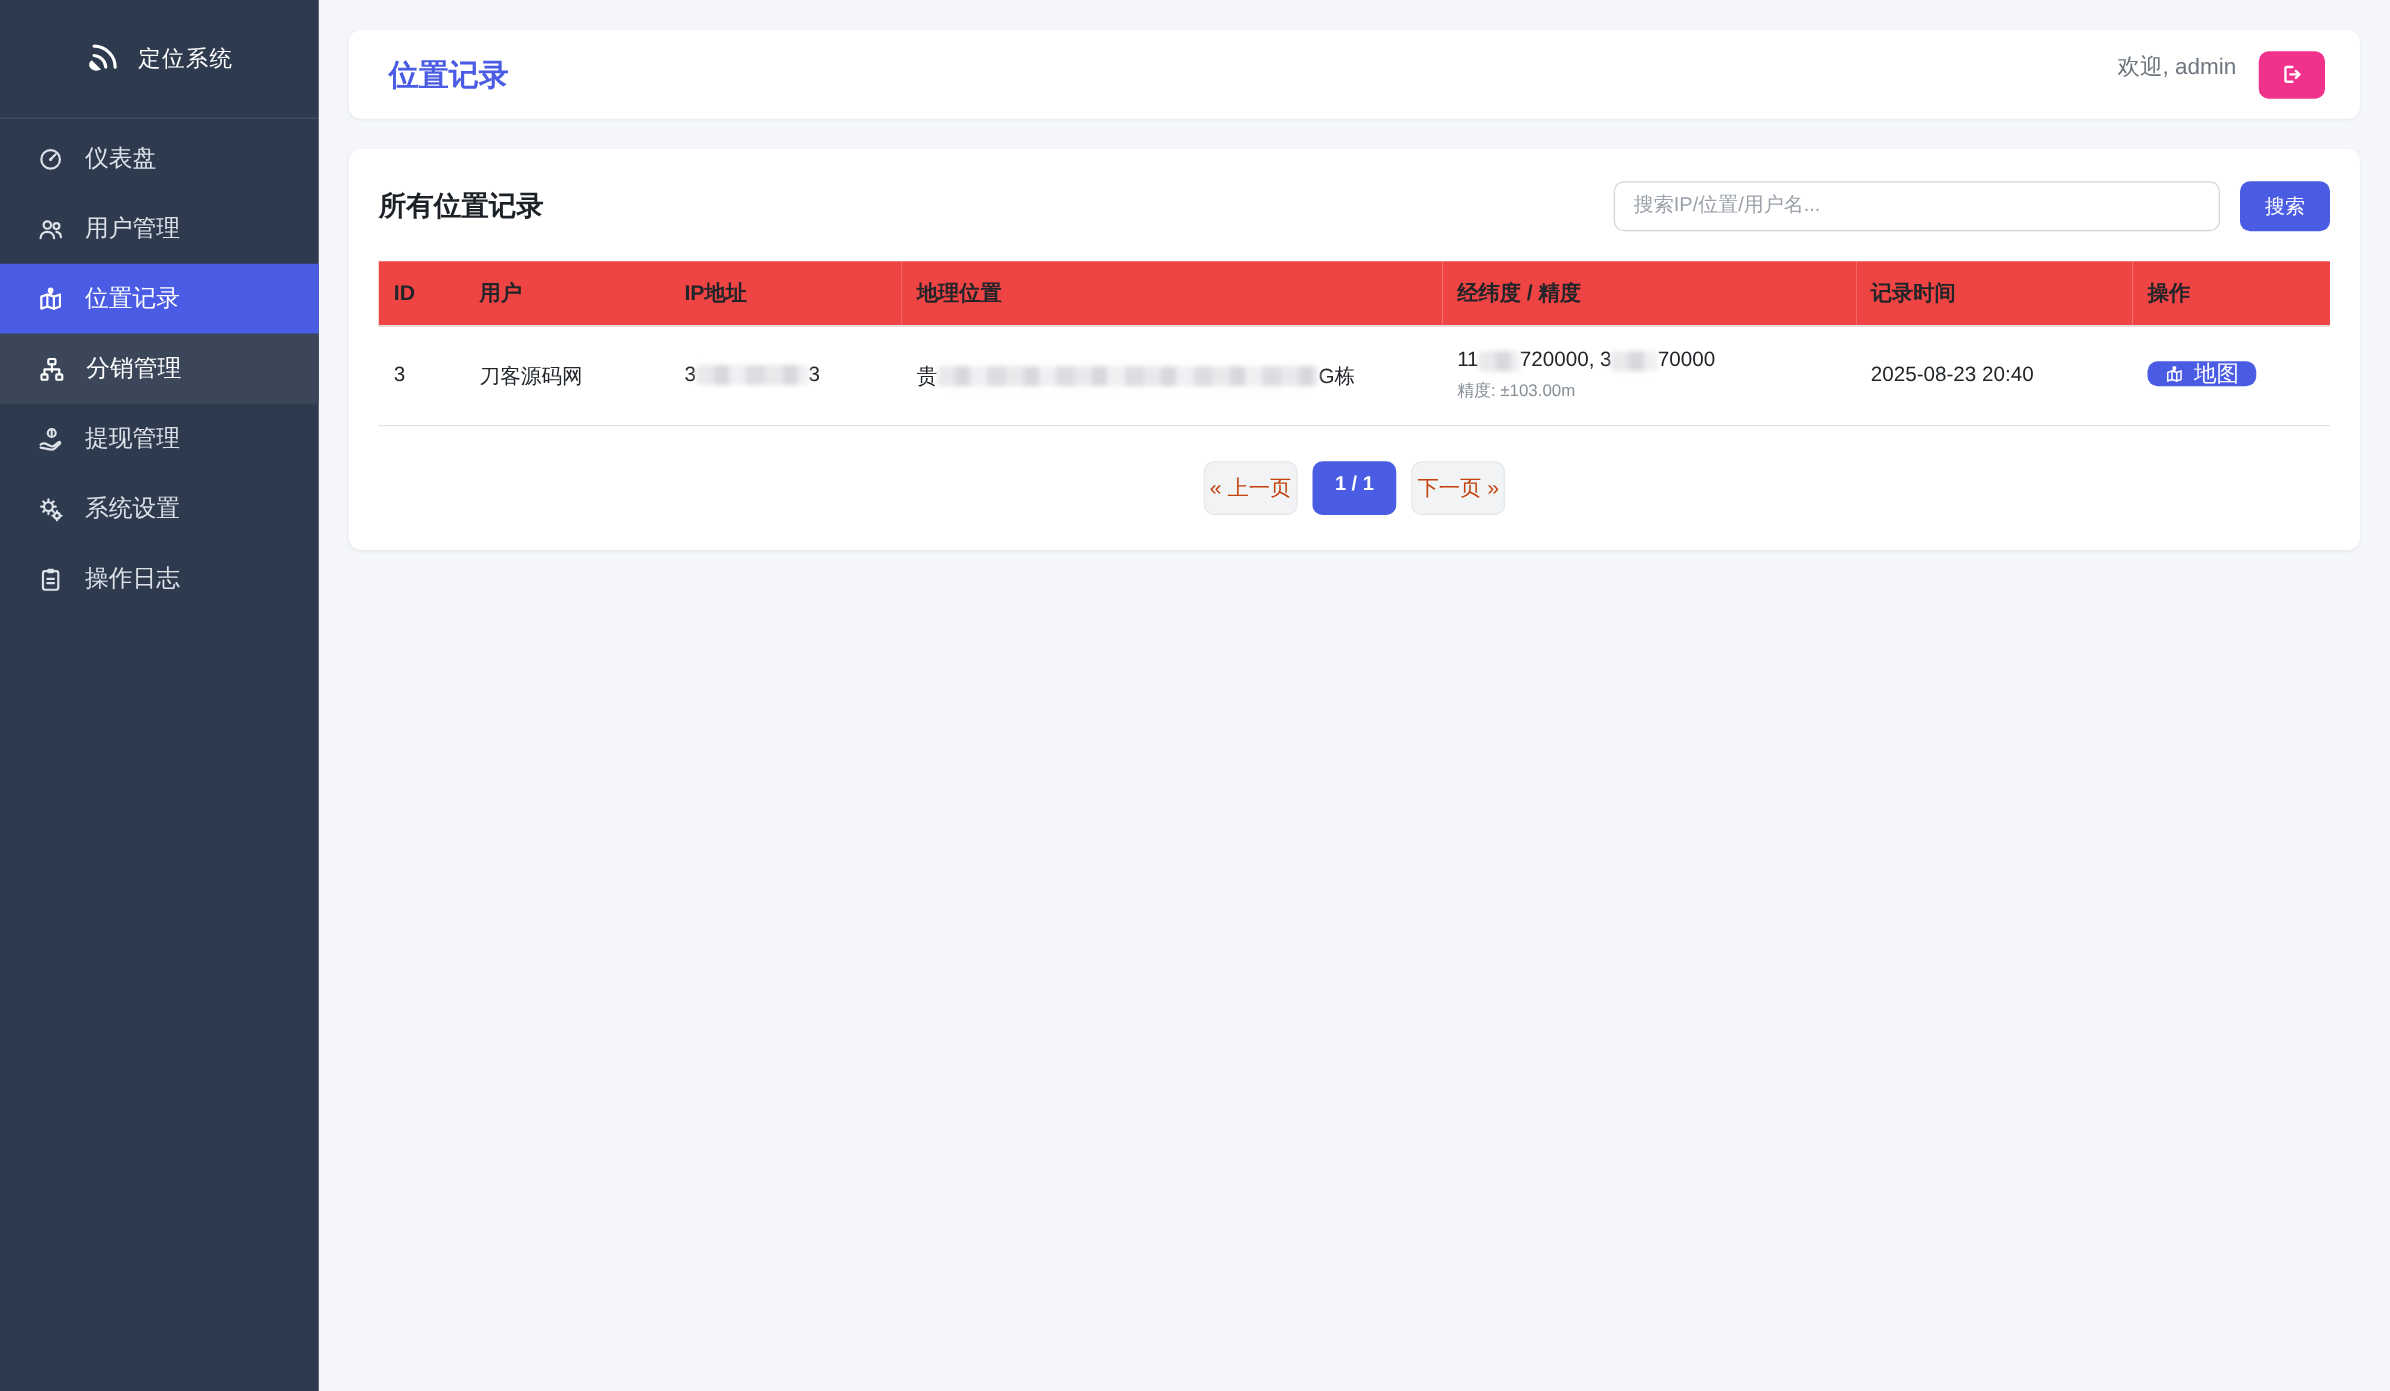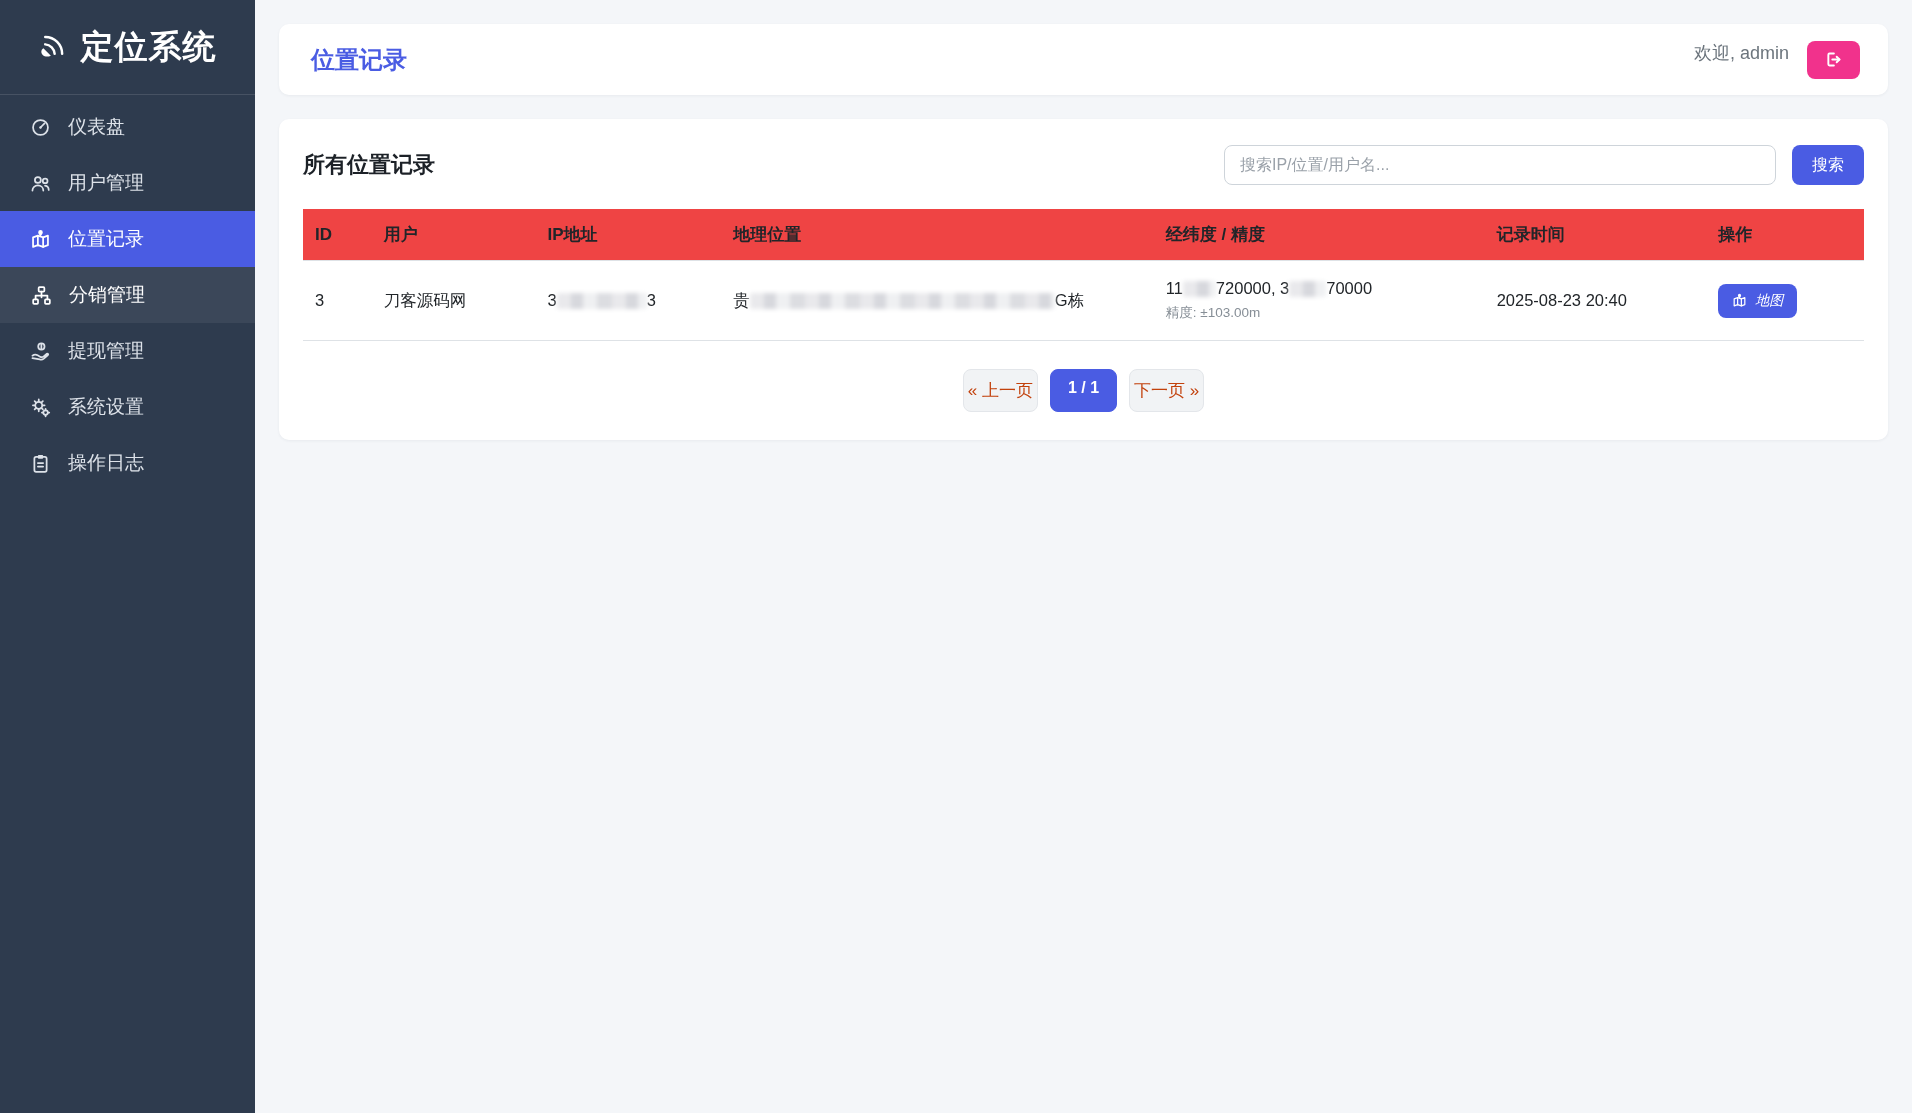--- a/index.html
+++ b/index.html
@@ -22,21 +22,21 @@
   }
   .brand {
     height: 95px;
     display: flex;
     align-items: center;
     justify-content: center;
     gap: 12px;
     color: #ffffff;
     border-bottom: 1px solid rgba(255,255,255,0.12);
   }
-  .brand-title { font-size: 33px; font-weight: 700; letter-spacing: 1px; }
+  .brand-title { font-size: 18px; font-weight: 400; letter-spacing: 1px; }
   .brand .icon svg { width: 30px; height: 30px; }
 
   .menu { padding-top: 4px; display: flex; flex-direction: column; }
   .menu-item {
     height: 56px;
     display: flex;
     align-items: center;
     gap: 17px;
     padding: 0 10px 0 29px;
     color: #dde2e9;
@@ -80,21 +80,21 @@
   .content-card {
     background: #ffffff;
     border-radius: 10px;
     box-shadow: 0 1px 3px rgba(40,50,70,0.06);
     padding: 26px 24px 28px 24px;
   }
   .panel-top { display: flex; align-items: center; justify-content: space-between; }
   .panel-heading { font-size: 22px; font-weight: 700; color: #1c2127; }
   .search-group { display: flex; align-items: center; gap: 16px; }
   .search-input {
-    width: 552px; height: 40px;
+    width: 485px; height: 40px;
     border: 1px solid #ced4da;
     border-radius: 8px;
     padding: 0 15px;
     font-size: 16px;
     color: #212529;
     font-family: "Liberation Sans", "DejaVu Sans", sans-serif;
     outline: none;
   }
   .search-input::placeholder { color: #9aa1a9; }
   .btn-primary {
@@ -142,29 +142,28 @@
   .w-ip  { width: 90px; }
   .w-loc { width: 305px; }
   .w-c1  { width: 33px; }
   .w-c2  { width: 37px; }
 
   .btn-map {
     background: #4a5ce3;
     color: #ffffff;
     border: none;
     border-radius: 8px;
-    height: 34px;
+    height: 20px;
     padding: 0 14px;
-    font-size: 14px;
+    font-size: 18px;
     display: inline-flex;
     align-items: center;
     gap: 8px;
     cursor: pointer;
     font-family: "Liberation Sans", "DejaVu Sans", sans-serif;
-    font-style: italic;
   }
   .btn-map svg { width: 15px; height: 15px; stroke: #fff; fill: none; stroke-width: 2; stroke-linecap: round; stroke-linejoin: round; }
 
   
   .pagination { margin-top: 28px; display: flex; justify-content: center; gap: 12px; }
   .page-btn {
     background: #f1f3f5;
     border: 1px solid #e3e6ea;
     border-radius: 8px;
     color: #c2410c;

